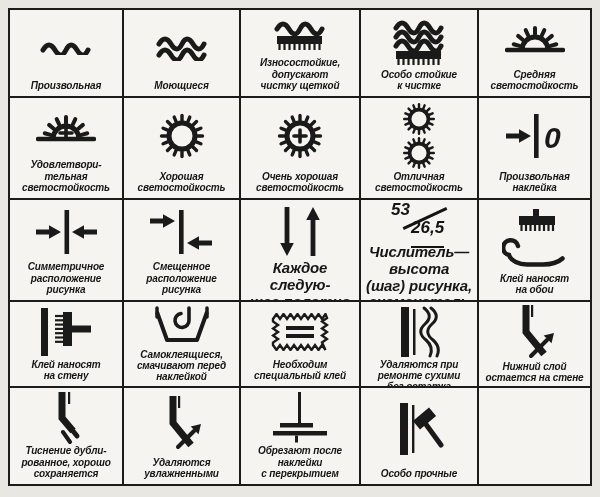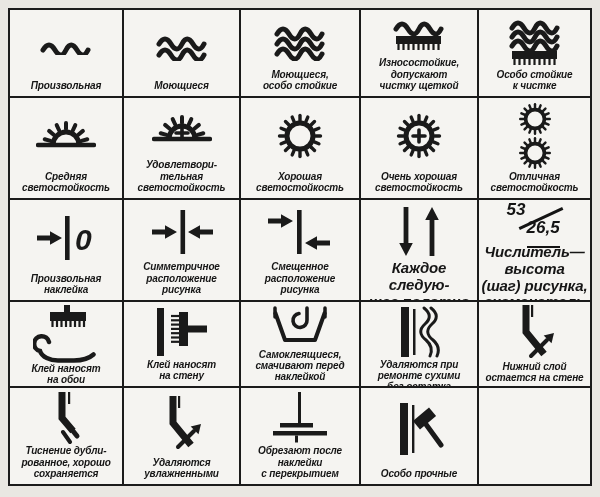--- a/index.html
+++ b/index.html
@@ -118,31 +118,20 @@
     <div class="icon">
       <svg width="52" height="30" viewBox="0 0 52 30">
           <use href="#wv" transform="translate(3,10)"></use>
           <use href="#wv" transform="translate(3,21)"></use>
         </svg>
     </div>
     <div class="label">Моющиеся</div>
   </div>
   <div class="cell">
     <div class="icon">
-      <svg width="52" height="40" viewBox="0 0 52 40">
-          <use href="#wv" transform="translate(3,10)"></use>
-          <use href="#wv" transform="translate(3,20)"></use>
-          <use href="#wv" transform="translate(3,30)"></use>
-        </svg>
-    </div>
-    <div class="label">Моющиеся,
-особо стойкие</div>
-  </div>
-  <div class="cell">
-    <div class="icon">
       <svg width="52" height="38" viewBox="0 0 52 38">
           <use href="#wv" transform="translate(3,10)"></use>
           <use href="#br" transform="translate(3,20)"></use>
         </svg>
     </div>
     <div class="label">Износостойкие,
 допускают
 чистку щеткой</div>
   </div>
   <div class="cell">
@@ -317,20 +306,31 @@
         <path d="M3 7 L13 35 H43 L53 7" fill="none" stroke="#1a1a1a" stroke-width="4" stroke-linejoin="round"></path>
         <path d="M35 3 v12 a7 7 0 1 1 -8 -6.5" fill="none" stroke="#1a1a1a" stroke-width="3.6" stroke-linecap="round"></path>
       </svg>
     </div>
     <div class="label">Самоклеящиеся,
 смачивают перед
 наклейкой</div>
   </div>
   <div class="cell">
     <div class="icon">
+      <svg width="58" height="38" viewBox="0 0 58 38">
+        <polygon fill="none" stroke="#1a1a1a" stroke-width="2.4" points="2,6 5.5,1 9,6 12.5,1 16,6 19.5,1 23,6 26.5,1 30,6 33.5,1 37,6 40.5,1 44,6 47.5,1 51,6 54.5,1 56,5 51,8.5 56,12 51,15.5 56,19 51,22.5 56,26 51,29.5 54.5,37 51,32 47.5,37 44,32 40.5,37 37,32 33.5,37 30,32 26.5,37 23,32 19.5,37 16,32 12.5,37 9,32 5.5,37 2,32 2,29.5 7,26 2,22.5 7,19 2,15.5 7,12 2,8.5"></polygon>
+        <rect x="15" y="13" width="28" height="4" fill="#1a1a1a"></rect>
+        <rect x="15" y="21" width="28" height="4" fill="#1a1a1a"></rect>
+      </svg>
+    </div>
+    <div class="label">Необходим
+специальный клей</div>
+  </div>
+  <div class="cell">
+    <div class="icon">
       <svg width="46" height="54" viewBox="0 0 46 54">
         <rect x="5" y="2" width="8" height="50" fill="#1a1a1a"></rect>
         <rect x="17" y="4" width="2.5" height="46" fill="#1a1a1a"></rect>
         <path d="M28 3 q10 8 1 16 q-9 8 1 16 q8 7 4 16" fill="none" stroke="#1a1a1a" stroke-width="3" stroke-linecap="round"></path>
         <path d="M35 3 q10 8 1 16 q-9 8 1 16 q8 7 4 16" fill="none" stroke="#1a1a1a" stroke-width="3" stroke-linecap="round"></path>
       </svg>
     </div>
     <div class="label">Удаляются при
 ремонте сухими
 без остатка</div>

